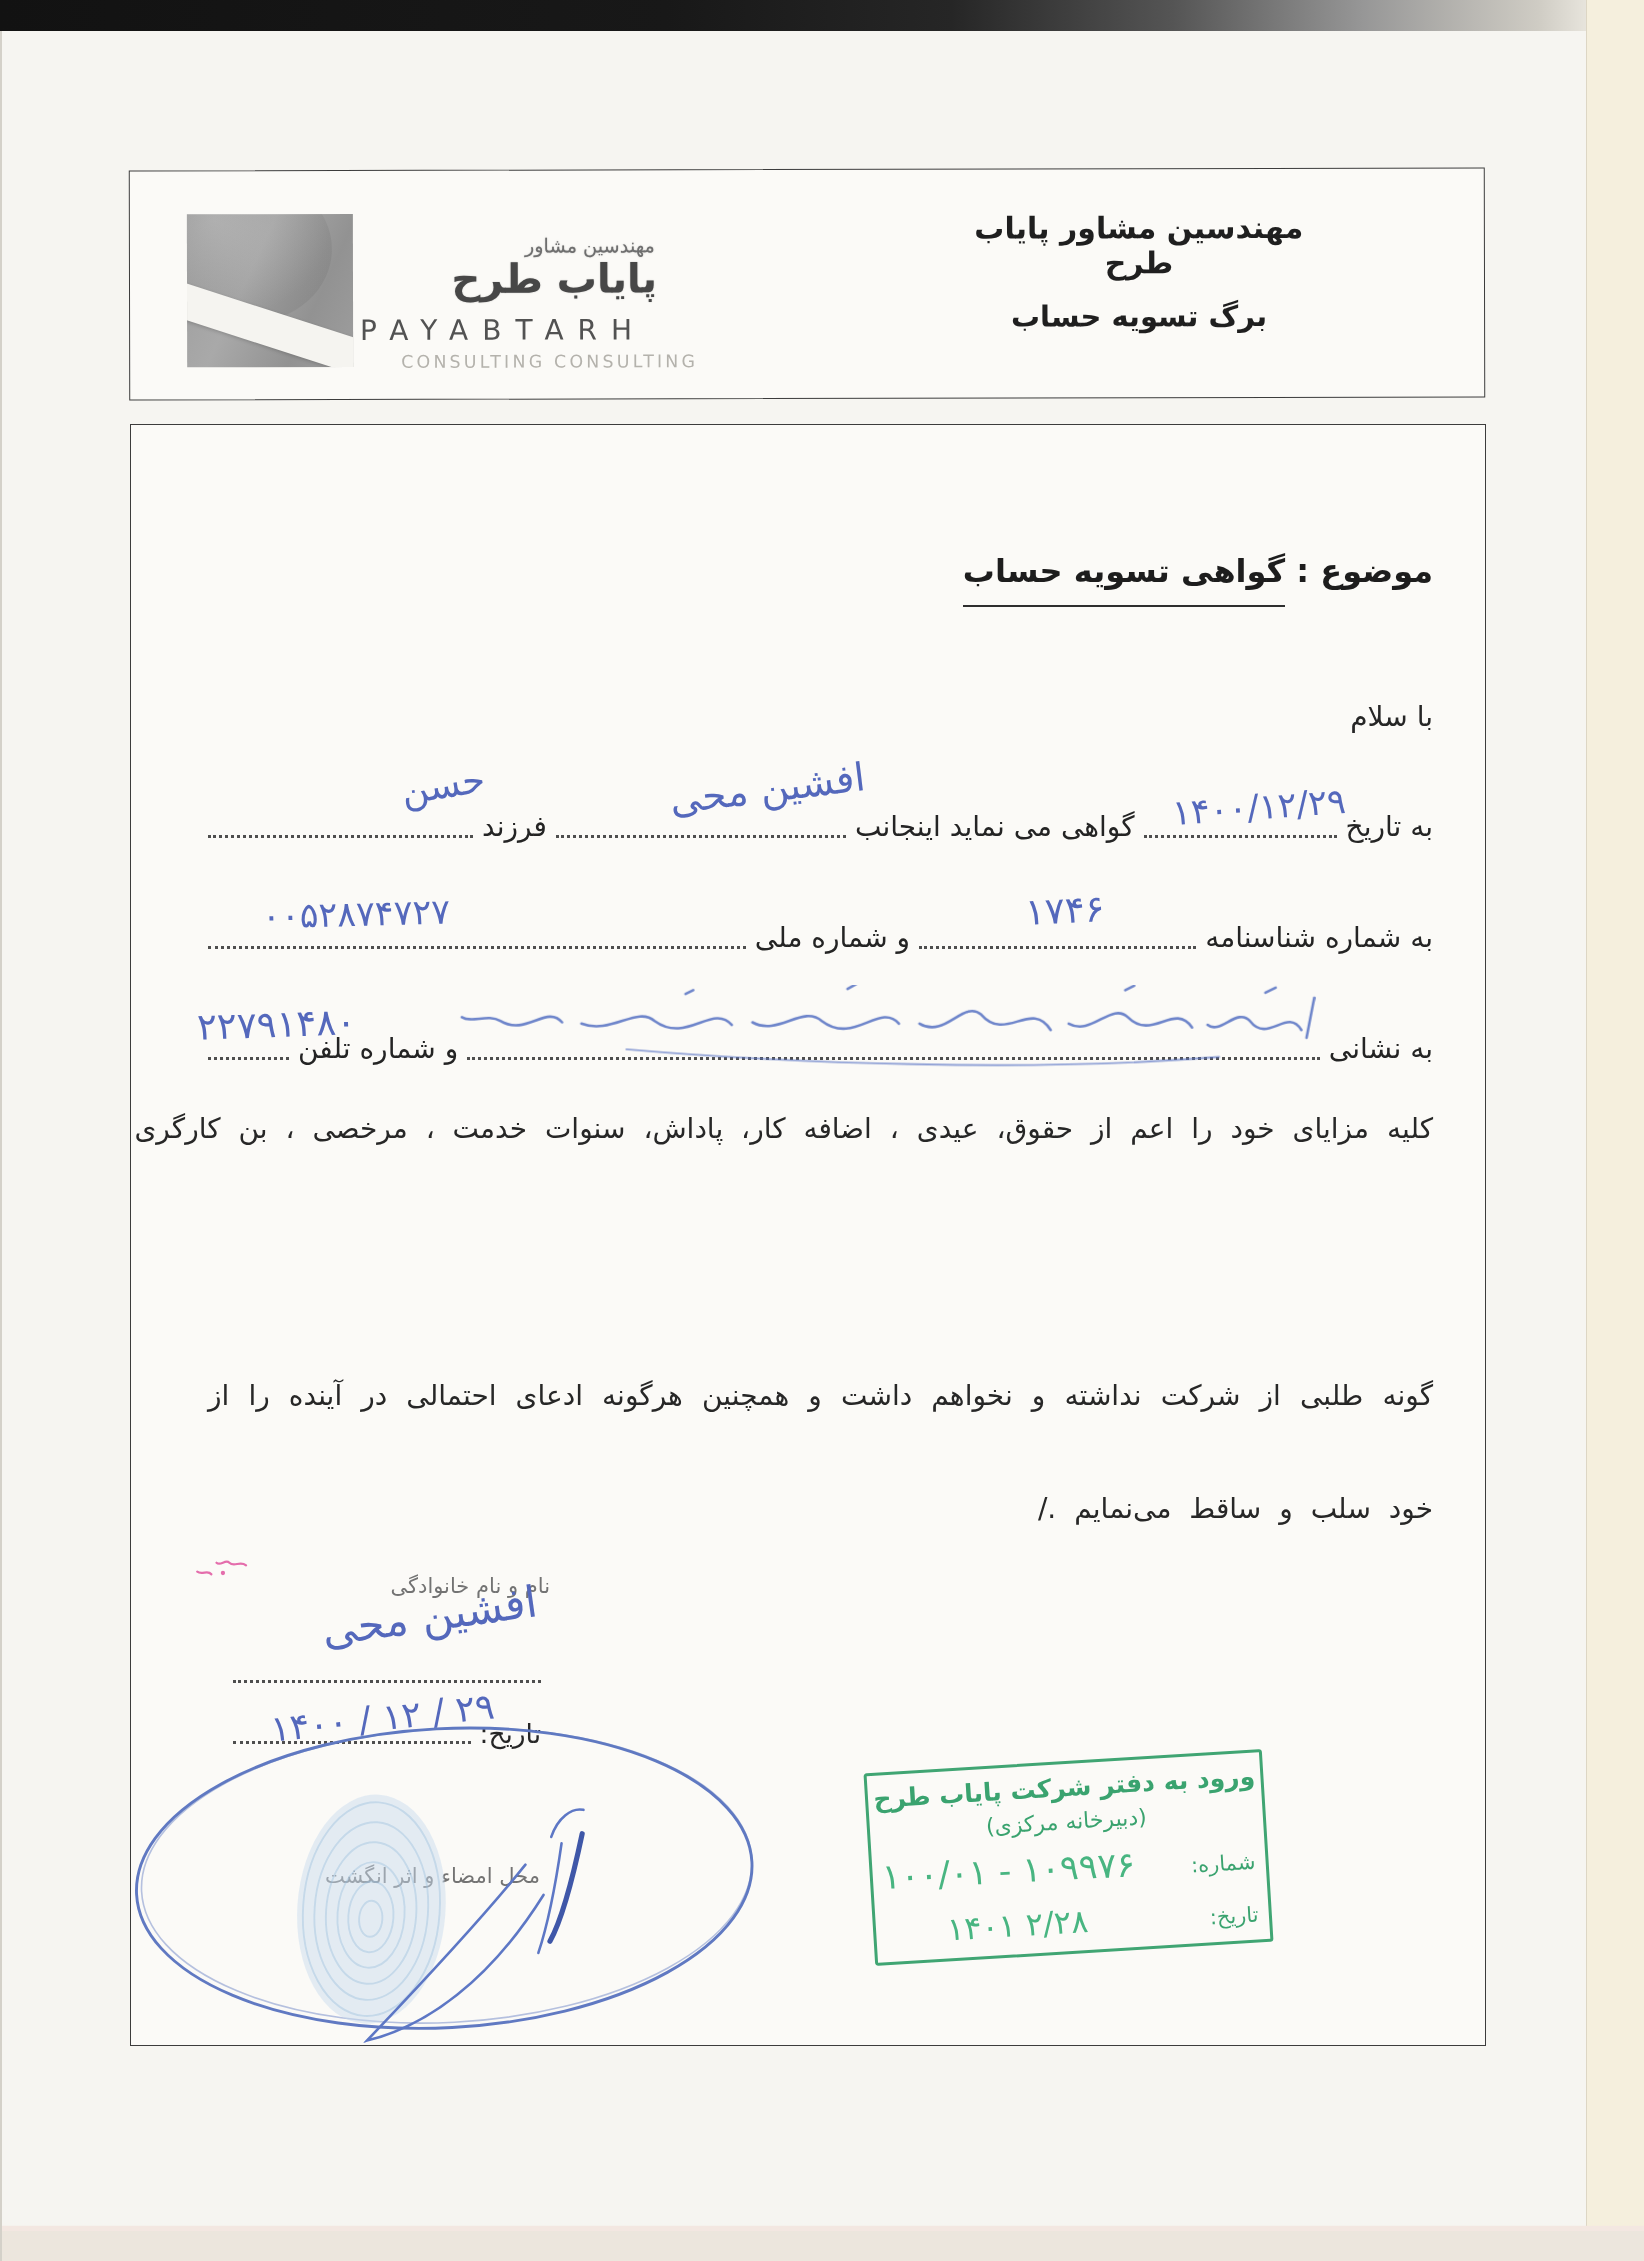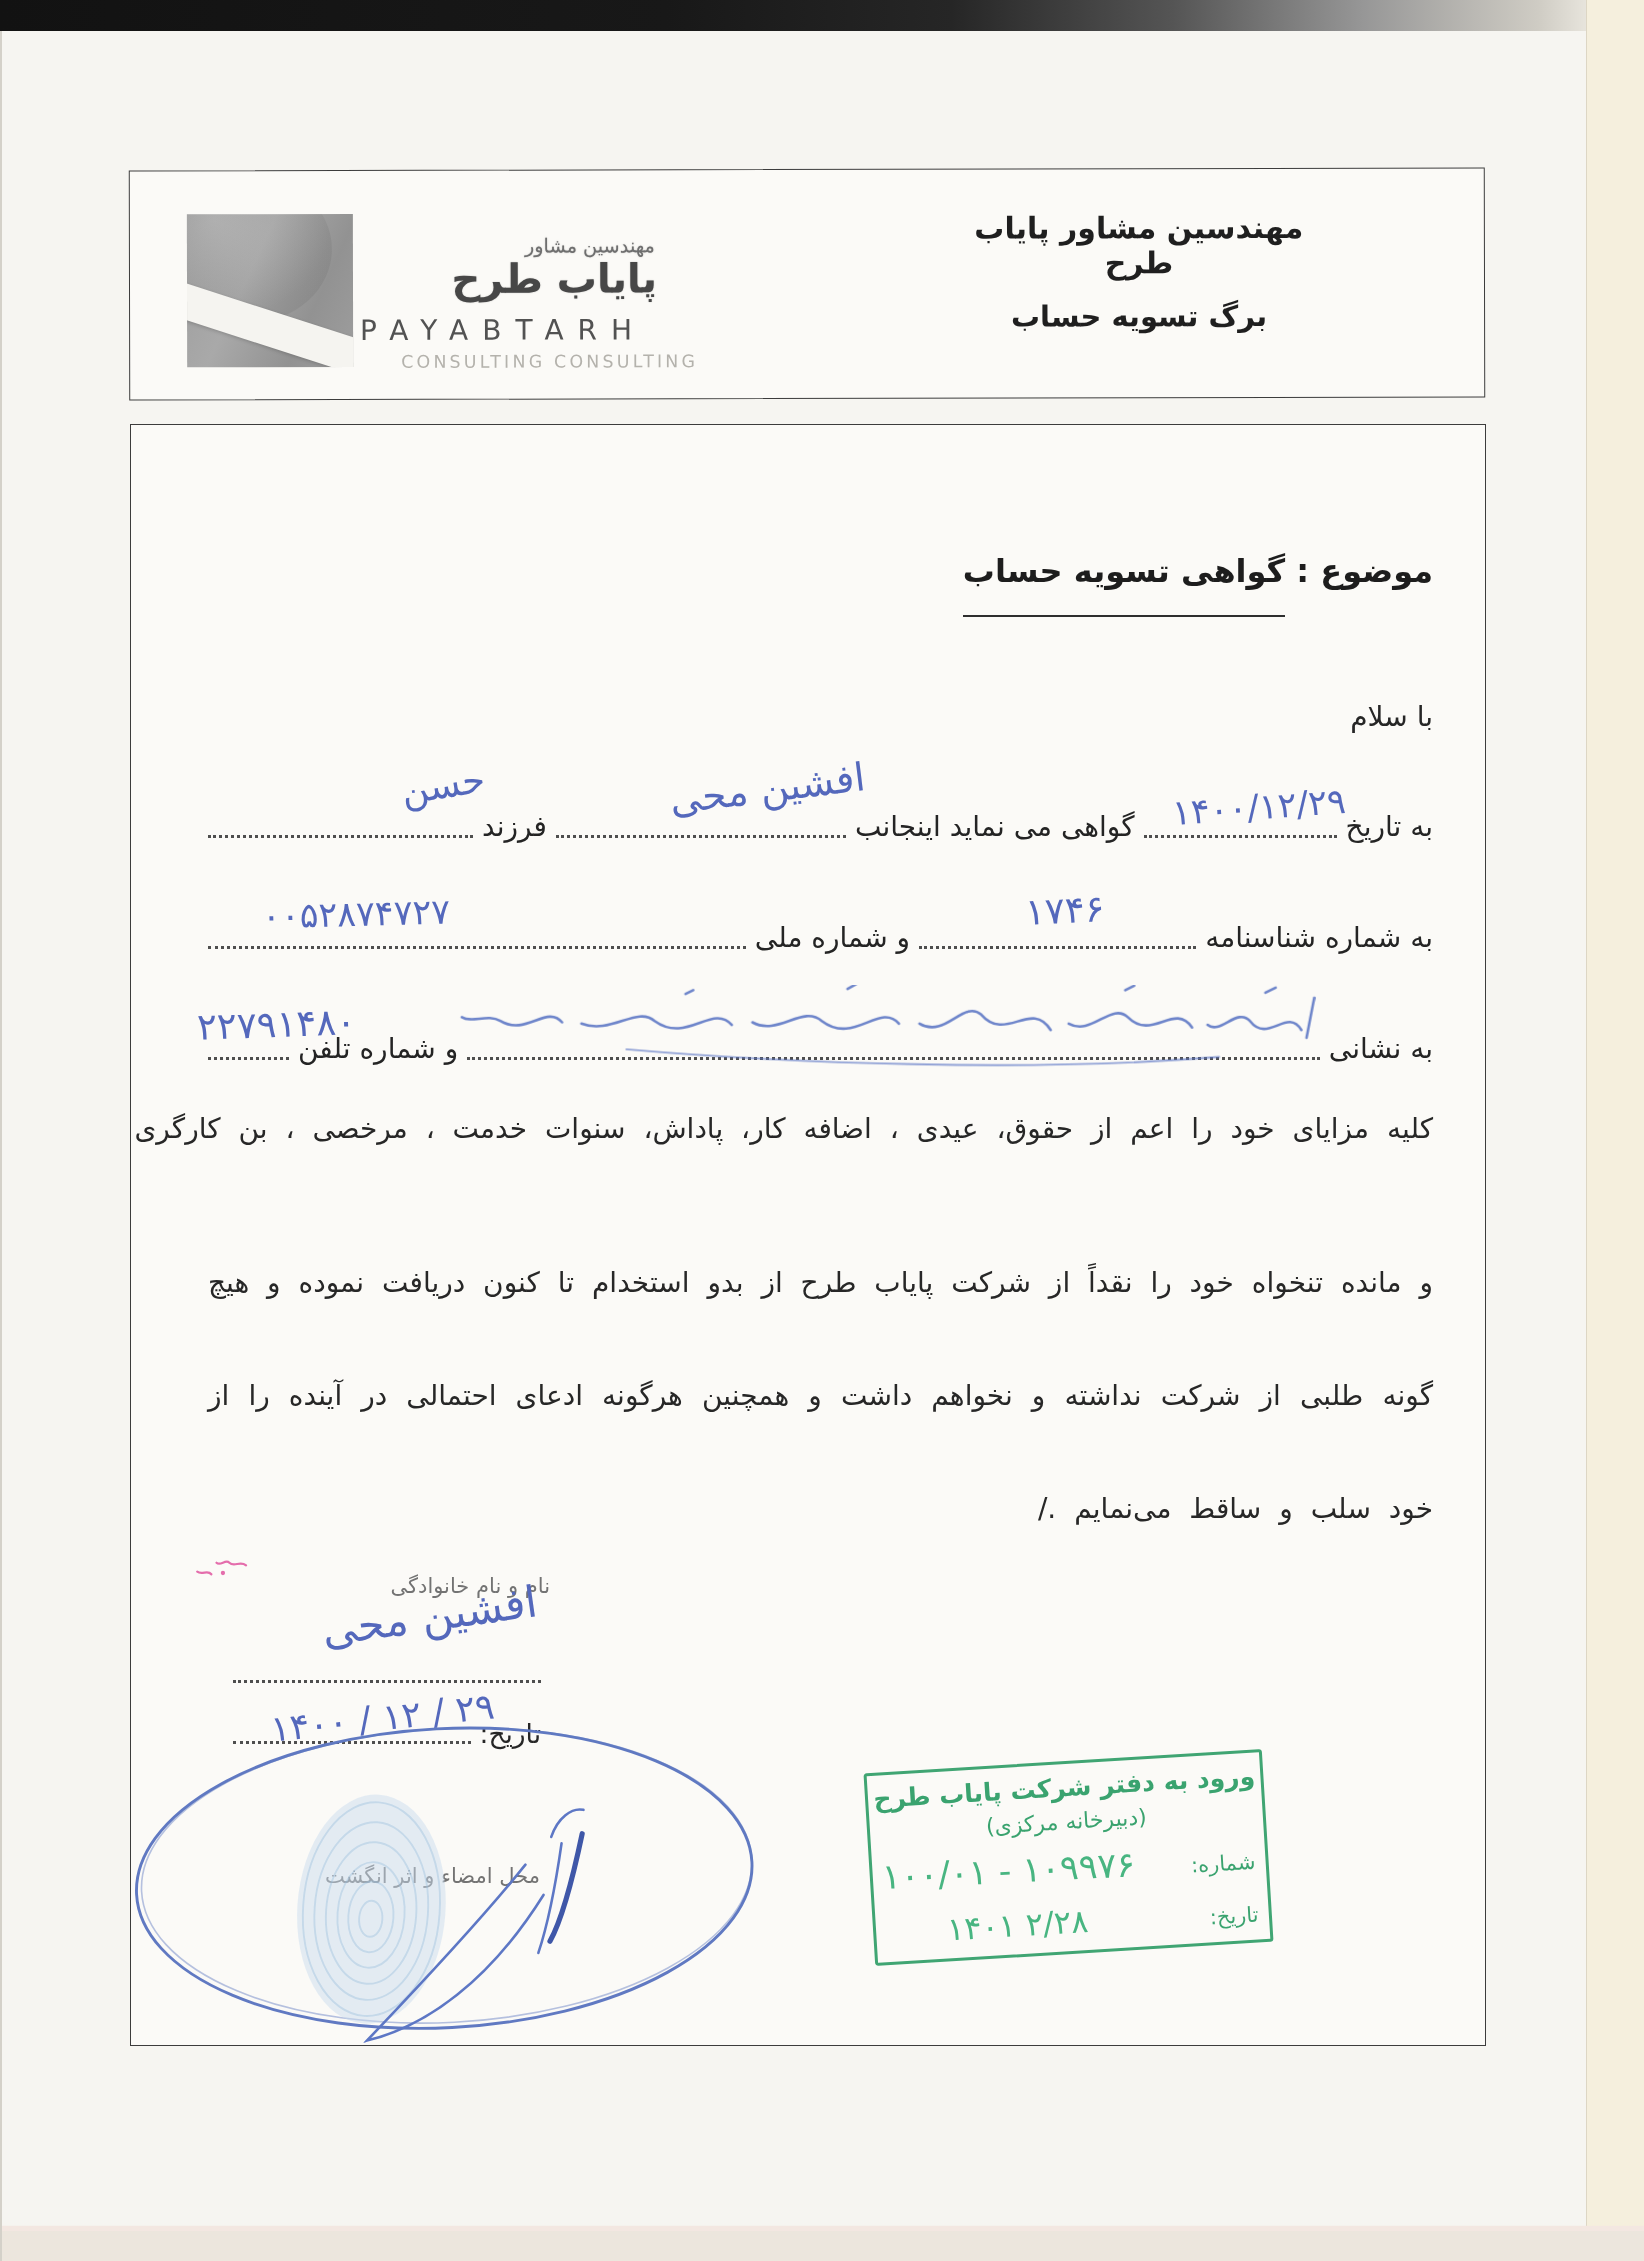--- a/index.html
+++ b/index.html
@@ -34,21 +34,21 @@
   .logo-en-name{position:absolute;left:230px;top:143px;width:309px;font-size:28px;
     letter-spacing:14px;color:#525252;}
   .logo-en-sub{position:absolute;left:271px;top:181px;width:309px;font-size:17.4px;
     letter-spacing:3.2px;color:#b4b2ac;}
   .header-title{position:absolute;left:806px;width:406px;text-align:center;font-weight:bold;color:#1f1f1f;}
   #header-title-1{top:41px;font-size:30px;}
   #header-title-2{top:130px;font-size:29px;}
 
   
   .subject{position:absolute;right:52px;top:127px;direction:rtl;font-size:32px;font-weight:bold;color:#1d1d1d;white-space:nowrap;}
-  .subject .val{border-bottom:2.6px solid #2e2e2e;padding-bottom:25px;}
+  .subject .val{border-bottom:2.6px solid #2e2e2e;padding-bottom:15px;}
   .salutation{position:absolute;right:52px;top:275px;direction:rtl;font-size:28px;}
 
   .fill-row{position:absolute;left:77px;right:52px;display:flex;direction:rtl;
     align-items:flex-end;gap:9px;font-size:28px;color:#242424;white-space:nowrap;}
   .pt{line-height:1.25;}
   .dots{border-bottom:3.2px dotted #4e4e4e;height:6.4px;margin-bottom:5.8px;flex:0 0 auto;}
   .grow{flex:1 1 auto;}
 
   .hw{position:absolute;color:#5468bc;white-space:nowrap;z-index:3;}
 
@@ -146,21 +146,20 @@
             <path d="M1044,8 l14,-7"></path>
             <path d="M612,6 l16,-9"></path>
           <path d="M360,14 l12,-6"></path>
           <path d="M1190,112 C900,136 520,122 268,100" stroke-width="3" opacity=".75"></path>
         </g>
       </svg>
       <span class="hw" dir="ltr" style="right:1077px;top:-28px;font-size:37px;letter-spacing:2.6px;transform:rotate(-2deg);">۲۲۷۹۱۴۸۰</span>
     </div>
 
     <div class="para" style="top:687px;">کلیه مزایای خود را اعم از حقوق، عیدی ، اضافه کار، پاداش، سنوات خدمت ، مرخصی ، بن کارگری</div>
-    <div class="para" style="top:841px;">و مانده تنخواه خود را نقداً از شرکت پایاب طرح از بدو استخدام تا کنون دریافت نموده و هیچ</div>
     <div class="para" style="top:954px;">گونه طلبی از شرکت نداشته و نخواهم داشت و همچنین هرگونه ادعای احتمالی در آینده را از</div>
     <div class="para short" style="top:1067px;">خود سلب و ساقط می‌نمایم ./</div>
 
     <svg style="position:absolute;left:61px;top:1130px;" width="58" height="27" viewBox="0 0 90 42">
       <g fill="none" stroke="#e0559f" stroke-width="3.5" stroke-linecap="round" opacity=".85">
         <path d="M84,16 C74,8 66,20 58,12 C52,6 44,18 38,12"></path>
         <path d="M30,30 C24,22 16,32 8,26"></path>
         <circle cx="48" cy="28" r="1.6" fill="#e0559f"></circle>
       </g>
     </svg>

